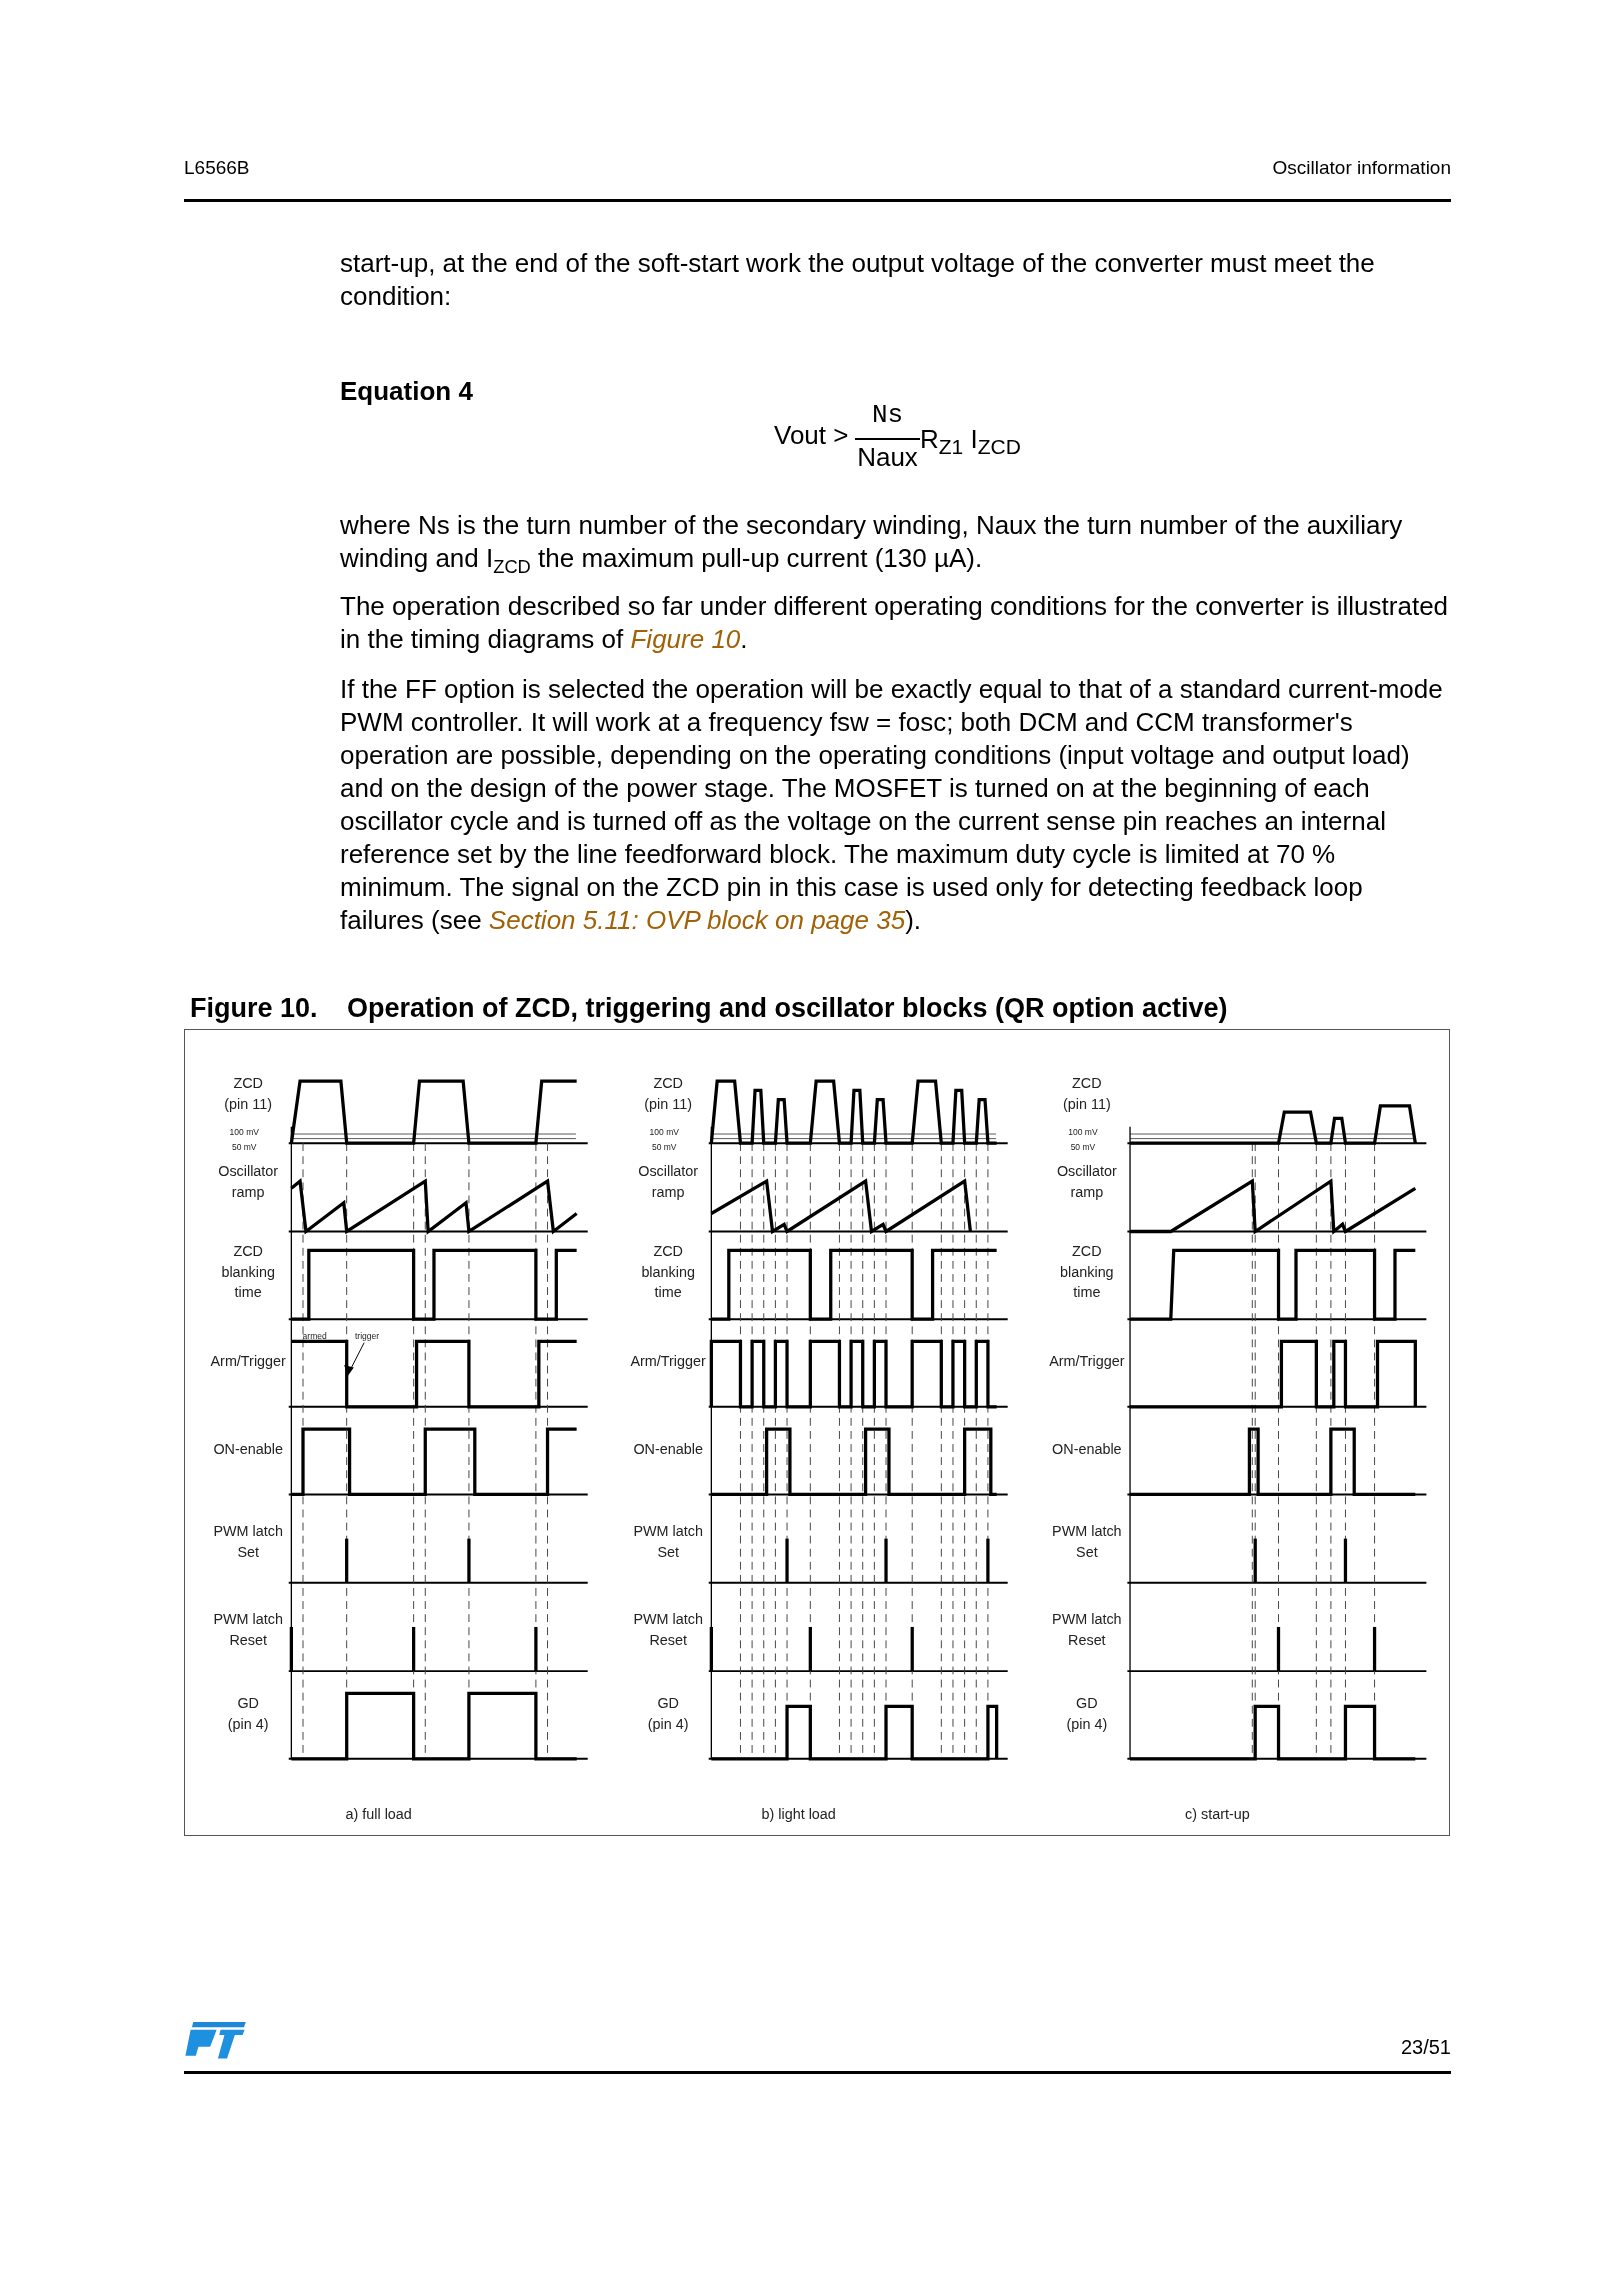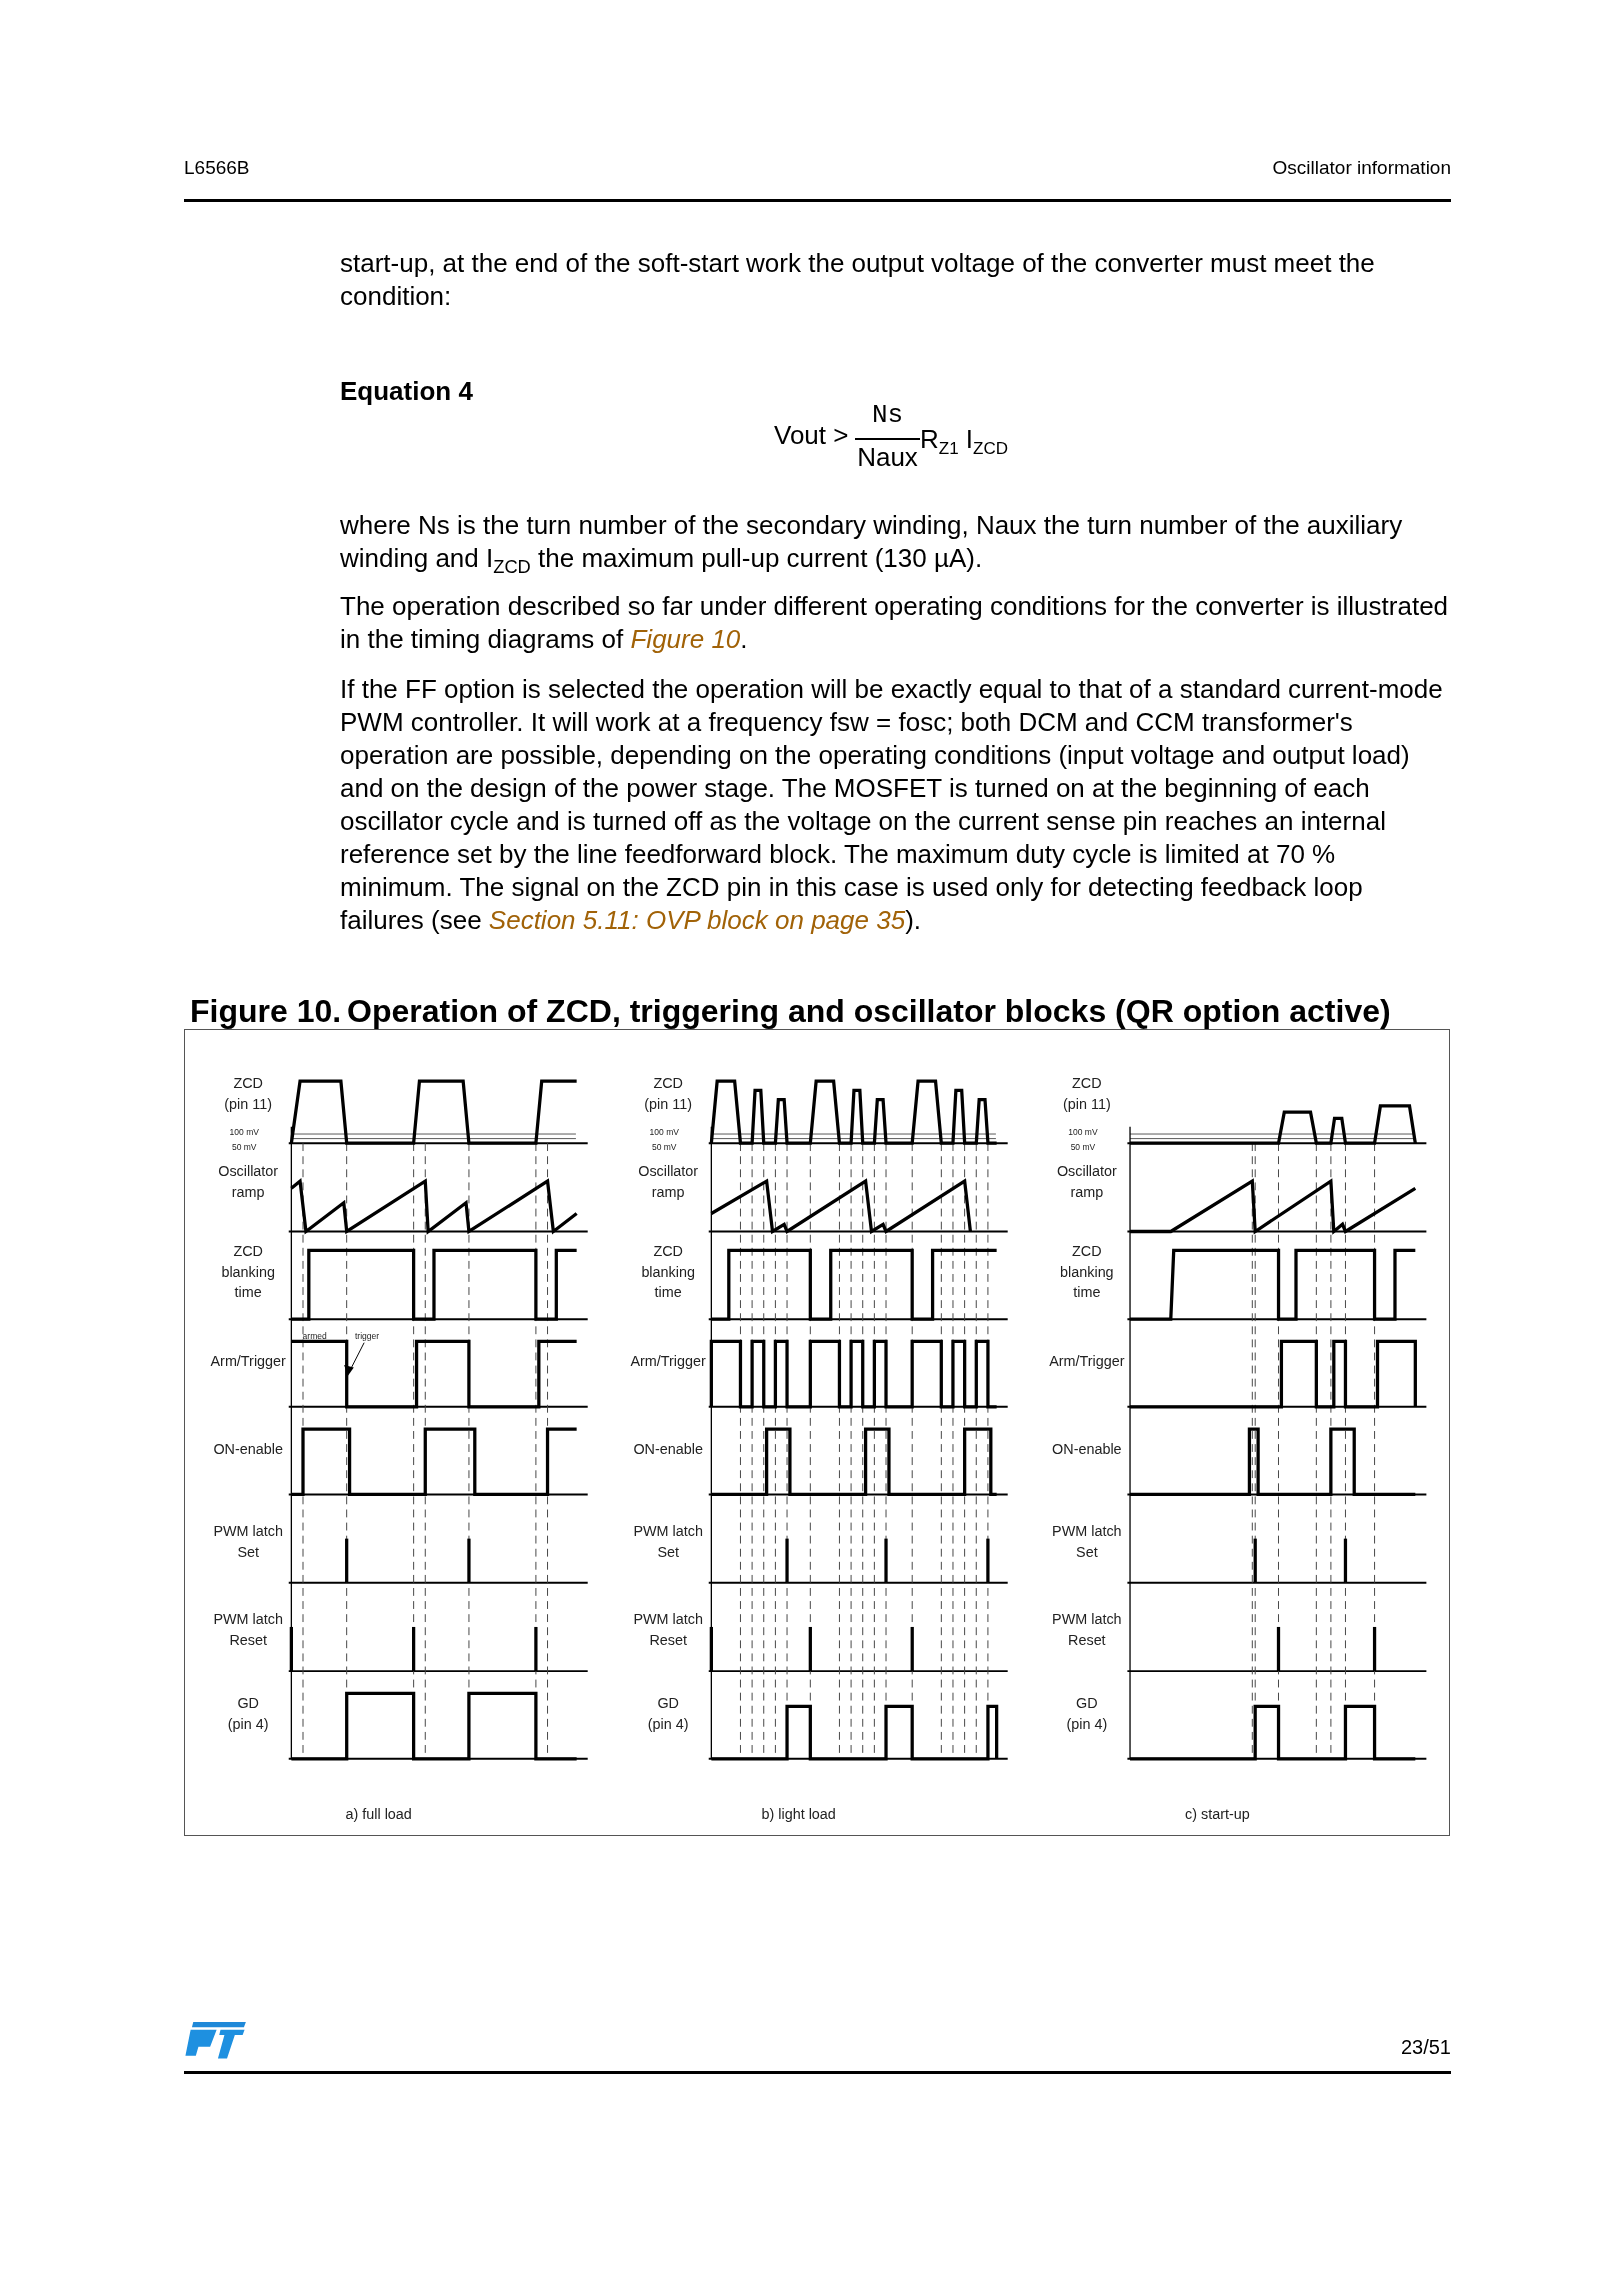--- a/index.html
+++ b/index.html
@@ -12,22 +12,22 @@
   .rule { position: absolute; left: 184px; width: 1267px; height: 2.6px; background: #000; }
   .body-text { position: absolute; left: 340px; width: 1112px; font-size: 26px; line-height: 33px; }
   .link { color: #a16207; font-style: italic; }
   .eq-title { font-weight: bold; margin-top: 31px; }
   .eq { position: absolute; left: 766px; top: 400px; font-size: 26px; height: 72px; width: 327px; }
   .eq .vout { position: absolute; left: 8px; top: 19.6px; }
   .eq .num { position: absolute; left: 105px; top: 0; width: 65px; text-align: center; font-family: Liberation Mono, monospace; }
   .eq .bar { position: absolute; left: 89px; top: 38px; width: 65px; height: 2px; background: #000; }
   .eq .den { position: absolute; left: 89px; top: 42px; width: 65px; text-align: center; }
   .eq .rz { position: absolute; left: 154px; top: 23.6px; }
-  .eq sub { font-size: 17px; }
-  .fig-title { position: absolute; left: 190px; top: 993px; font-size: 32px; font-weight: bold; }
+  .eq sub { font-size: 21px; }
+  .fig-title { position: absolute; left: 190px; top: 993px; font-size: 27px; font-weight: bold; }
   .fig-title .num { display: inline-block; width: 157px; }
   .figure-frame { position: absolute; left: 184px; top: 1029px; width: 1266px; height: 807px;
                   border: 1.3px solid #555; box-sizing: border-box; }
   #timing { position: absolute; left: 0; top: 0; }
   .page-num { position: absolute; right: 171px; top: 2036px; font-size: 20px; }
   .logo { position: absolute; left: 184px; top: 2022px; width: 62px; height: 39px; }
 </style>
 </head>
 <body>
 

